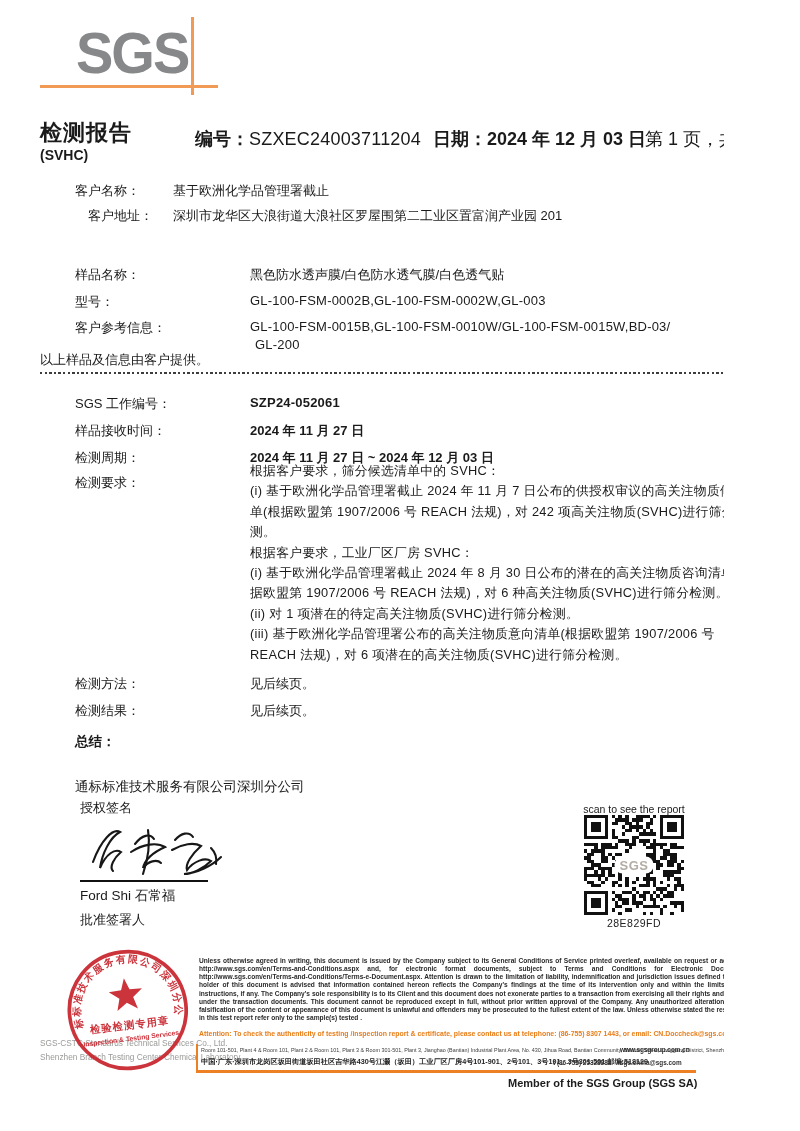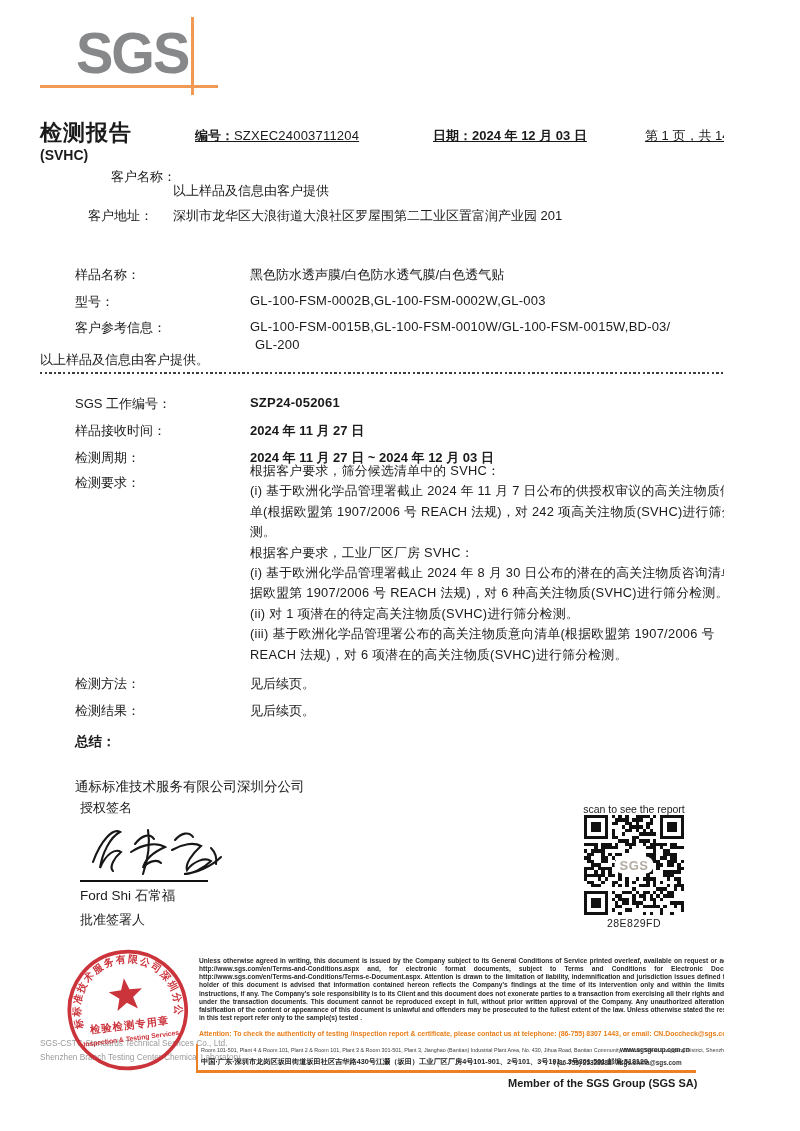--- a/index.html
+++ b/index.html
@@ -10,21 +10,21 @@
 
   
   .logo-text { font-weight:700; font-size:56px; letter-spacing:-2px; color:#87888a;
                transform:scaleY(1.02); line-height:1; }
   .logo-hline { background:#f09a55; height:2.5px; }
   .logo-vline { background:#f09a55; width:2.5px; }
 
   
   .doc-title { font-size:22px; font-weight:700; letter-spacing:1px; }
   .doc-subtitle { font-size:14px; font-weight:700; }
-  .hdr-item { font-size:13px; white-space:nowrap;text-decoration:underline; }
+  .hdr-item { font-size:18px; white-space:nowrap; }
   .hdr-item b { font-weight:700; }
 
   
   .lbl { position:absolute; left:75px; font-size:13px; white-space:nowrap; }
   .val { position:absolute; font-size:13px; white-space:nowrap; }
   .val-c1 { left:173px; }
   .val-c2 { left:250px; }
   .mono-ish { letter-spacing:0.2px; }
 
   .dashes { height:2px;
@@ -76,22 +76,22 @@
   <div class="abs doc-subtitle" style="left:40px; top:147px;">(SVHC)</div>
 
   <div class="abs hdr-item" style="left:195px; top:127px;">
     <b>编号：</b><span class="mono-ish">SZXEC24003711204</span>
   </div>
   <div class="abs hdr-item" style="left:433px; top:127px;">
     <b>日期：</b><b>2024 年 12 月 03 日</b>
   </div>
   <div class="abs hdr-item" style="left:645px; top:127px;">第 1 页，共 14 页</div>
 
-  <div class="lbl" style="top:168px;margin-left:36px;">客户名称：</div>
-  <div class="val val-c1" style="top:182px;">以上样品及信息由客户提供</div>
+  <div class="lbl" style="top:182px;">客户名称：</div>
+  <div class="val val-c1" style="top:182px;">基于欧洲化学品管理署截止</div>
   <div class="lbl" style="top:207px;margin-left:13px;">客户地址：</div>
   <div class="val val-c1" style="top:207px;">深圳市龙华区大浪街道大浪社区罗屋围第二工业区置富润产业园 201</div>
 
   <div class="lbl" style="top:266px;">样品名称：</div>
   <div class="val val-c2" style="top:266px;">黑色防水透声膜/白色防水透气膜/白色透气贴</div>
   <div class="lbl" style="top:293px;">型号：</div>
   <div class="val val-c2 mono-ish" style="top:293px;">GL-100-FSM-0002B,GL-100-FSM-0002W,GL-003</div>
   <div class="lbl" style="top:319px;">客户参考信息：</div>
   <div class="val val-c2 mono-ish" style="top:319px;">GL-100-FSM-0015B,GL-100-FSM-0010W/GL-100-FSM-0015W,BD-03/</div>
   <div class="val mono-ish" style="left:255px; top:337px;">GL-200</div>

